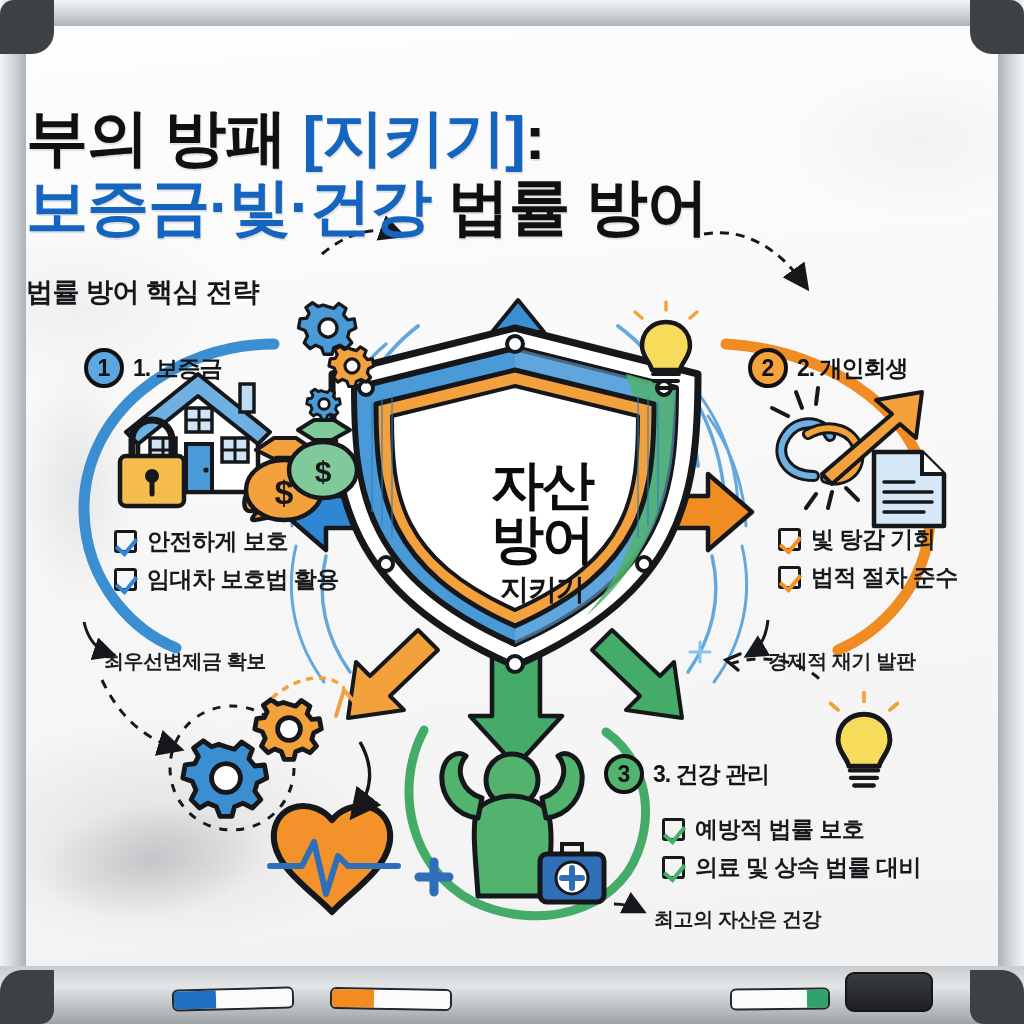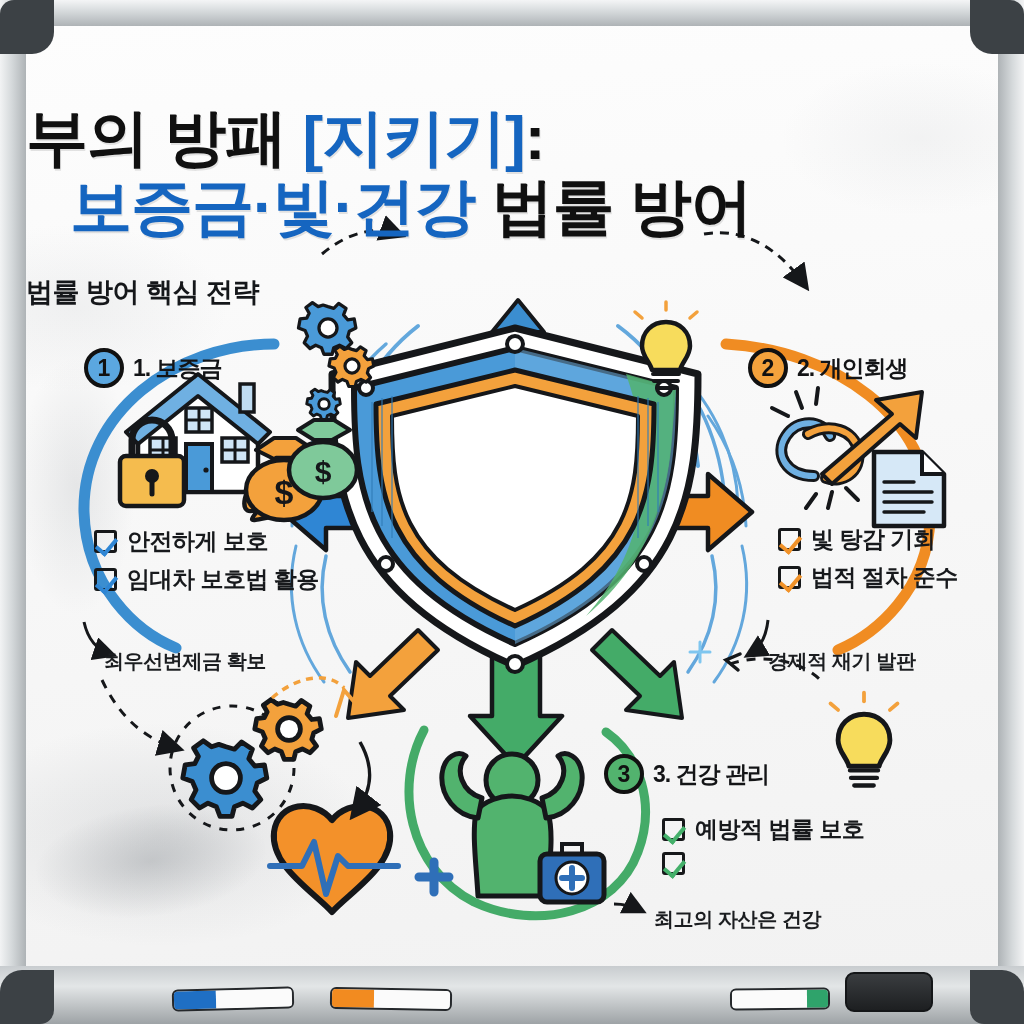--- a/index.html
+++ b/index.html
@@ -77,21 +77,21 @@
     border:2px solid #141618; border-radius:9px; z-index:7;
   }
 
   
   #title-block { position:absolute; left:0; right:0; top:80px; text-align:left; }
   .title-line {
     font-weight: 900; letter-spacing: -1px; line-height: 1.02;
     text-shadow: 1px 2px 0 rgba(0,0,0,.10);
   }
   #title-line-1 { font-size: 62px; color:#101010; }
-  #title-line-2 { font-size: 62px; color:#1565C0; margin-top: 6px; padding-left: 44px; }
+  #title-line-2 { font-size: 62px; color:#1565C0; margin-top: 6px; }
   .t-blue  { color:#1565C0; }
   .t-black { color:#101010; }
 
   #subtitle-row {
     position:absolute; left:0; right:0; top:248px;
     display:flex; align-items:center; justify-content:flex-start; gap:10px;
   }
   #subtitle-text { font-size:27px; font-weight:900; color:#15171a; letter-spacing:-0.5px; }
 
   
@@ -117,21 +117,21 @@
   .cbox::after {
     content:""; position:absolute; left:3px; top:1px;
     width:9px; height:17px; border:solid; border-width:0 4px 4px 0;
     transform: rotate(40deg);
   }
   .cbox.blue::after   { border-color:#2f86d4; }
   .cbox.orange::after { border-color:#f19229; }
   .cbox.green::after  { border-color:#44b06a; }
   .check-label { font-size:23px; font-weight:900; color:#17191c; white-space:nowrap; letter-spacing:-0.5px; }
 
-  #checklist-1 { left:68px;  top:500px;text-align:center; }
+  #checklist-1 { left:88px;  top:500px;text-align:center; }
   #checklist-2 { left:752px; top:498px; }
   #checklist-3 { left:636px; top:788px; }
 
   
   .note { position:absolute; display:flex; align-items:center; gap:8px; }
   .note-text { font-size:20px; font-weight:900; color:#1b1d20; white-space:nowrap; letter-spacing:-0.4px; }
   #note-1 { left:78px;  top:622px; }
   #note-2 { left:742px; top:622px; }
   #note-3 { left:628px; top:880px;text-align:right; }
 
@@ -465,26 +465,32 @@
         <span class="q-num">3</span>
         <span class="q-title">3. 건강 관리</span>
       </div>
       <div class="checklist" id="checklist-3">
         <div class="check-row">
           <span class="cbox green"></span>
           <span class="check-label">예방적 법률 보호</span>
         </div>
         <div class="check-row">
           <span class="cbox green"></span>
+          <span class="check-label">의료 및 상속 법률 대비</span>
         </div>
       </div>
       <div class="note" id="note-3">
         <span class="note-text">최고의 자산은 건강</span>
       </div>
 
+      <div id="shield-text">
+        <div class="shield-word">자산</div>
+        <div class="shield-word">방어</div>
+        <div id="shield-sub">지키기</div>
+      </div>
 
     </div>
   </div>
 
   <div class="marker" id="marker-blue">
     <div class="cap"></div>
     <div class="body"></div>
   </div>
   <div class="marker" id="marker-orange">
     <div class="cap"></div>

